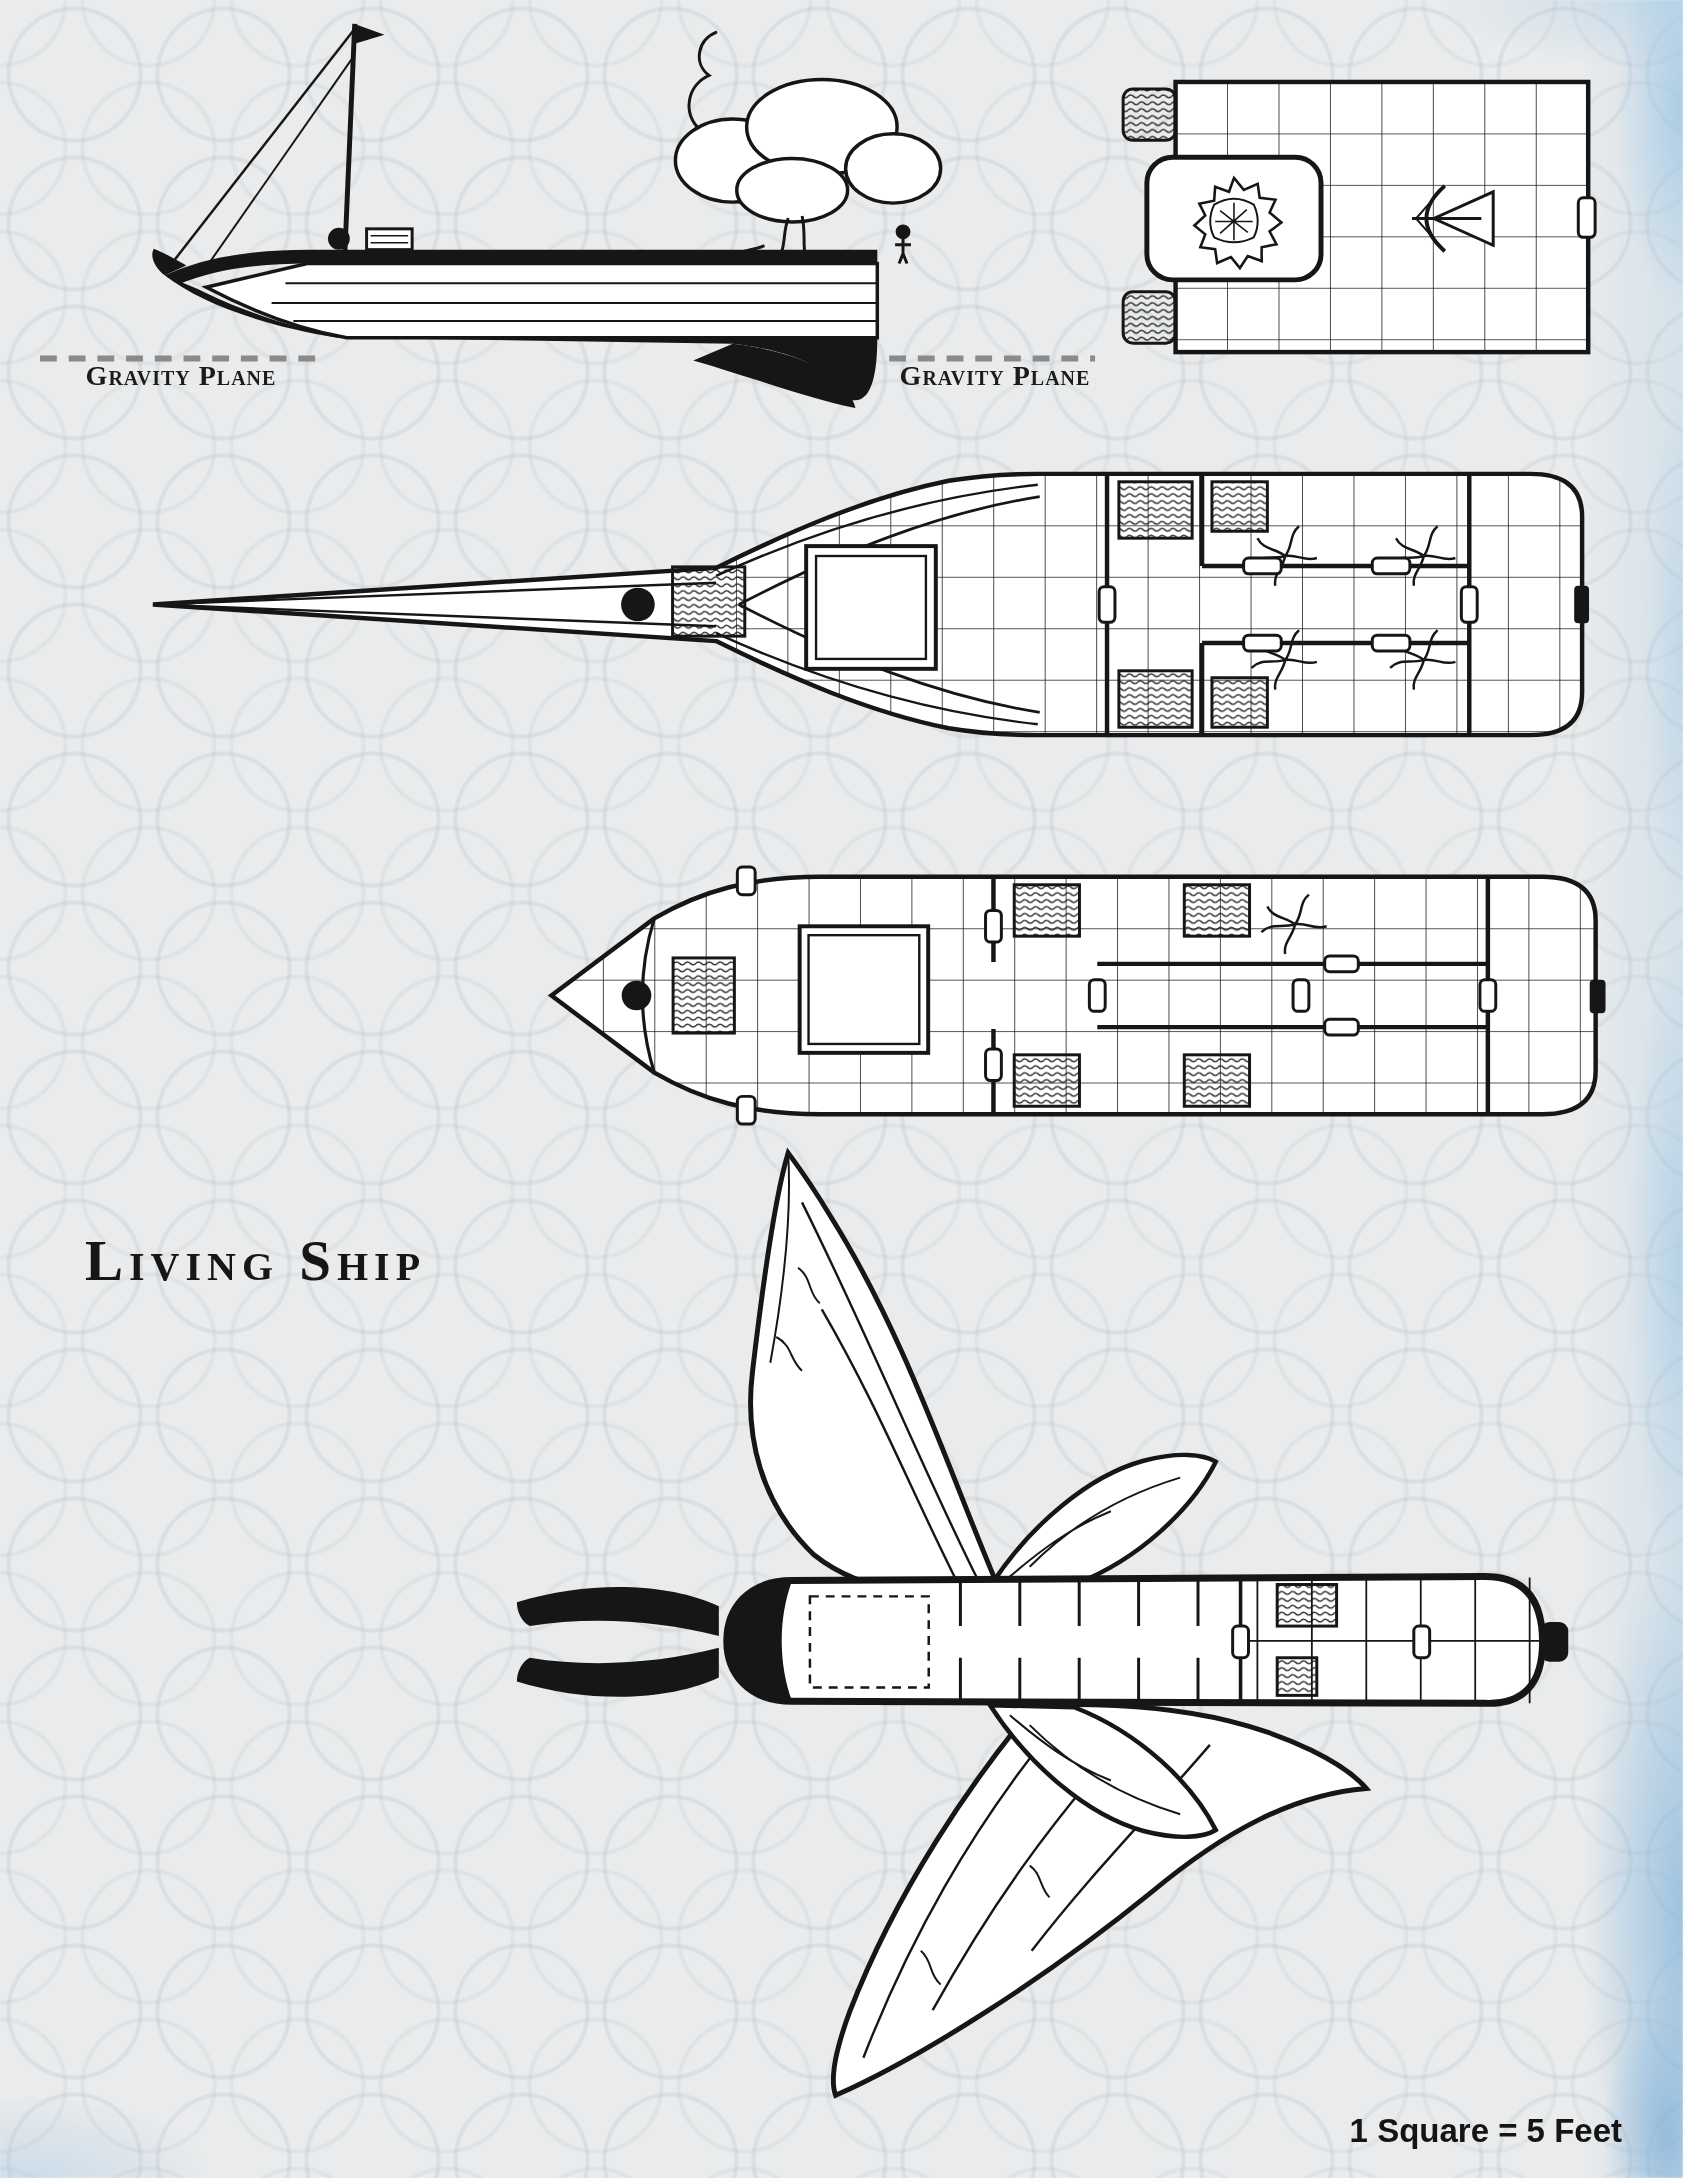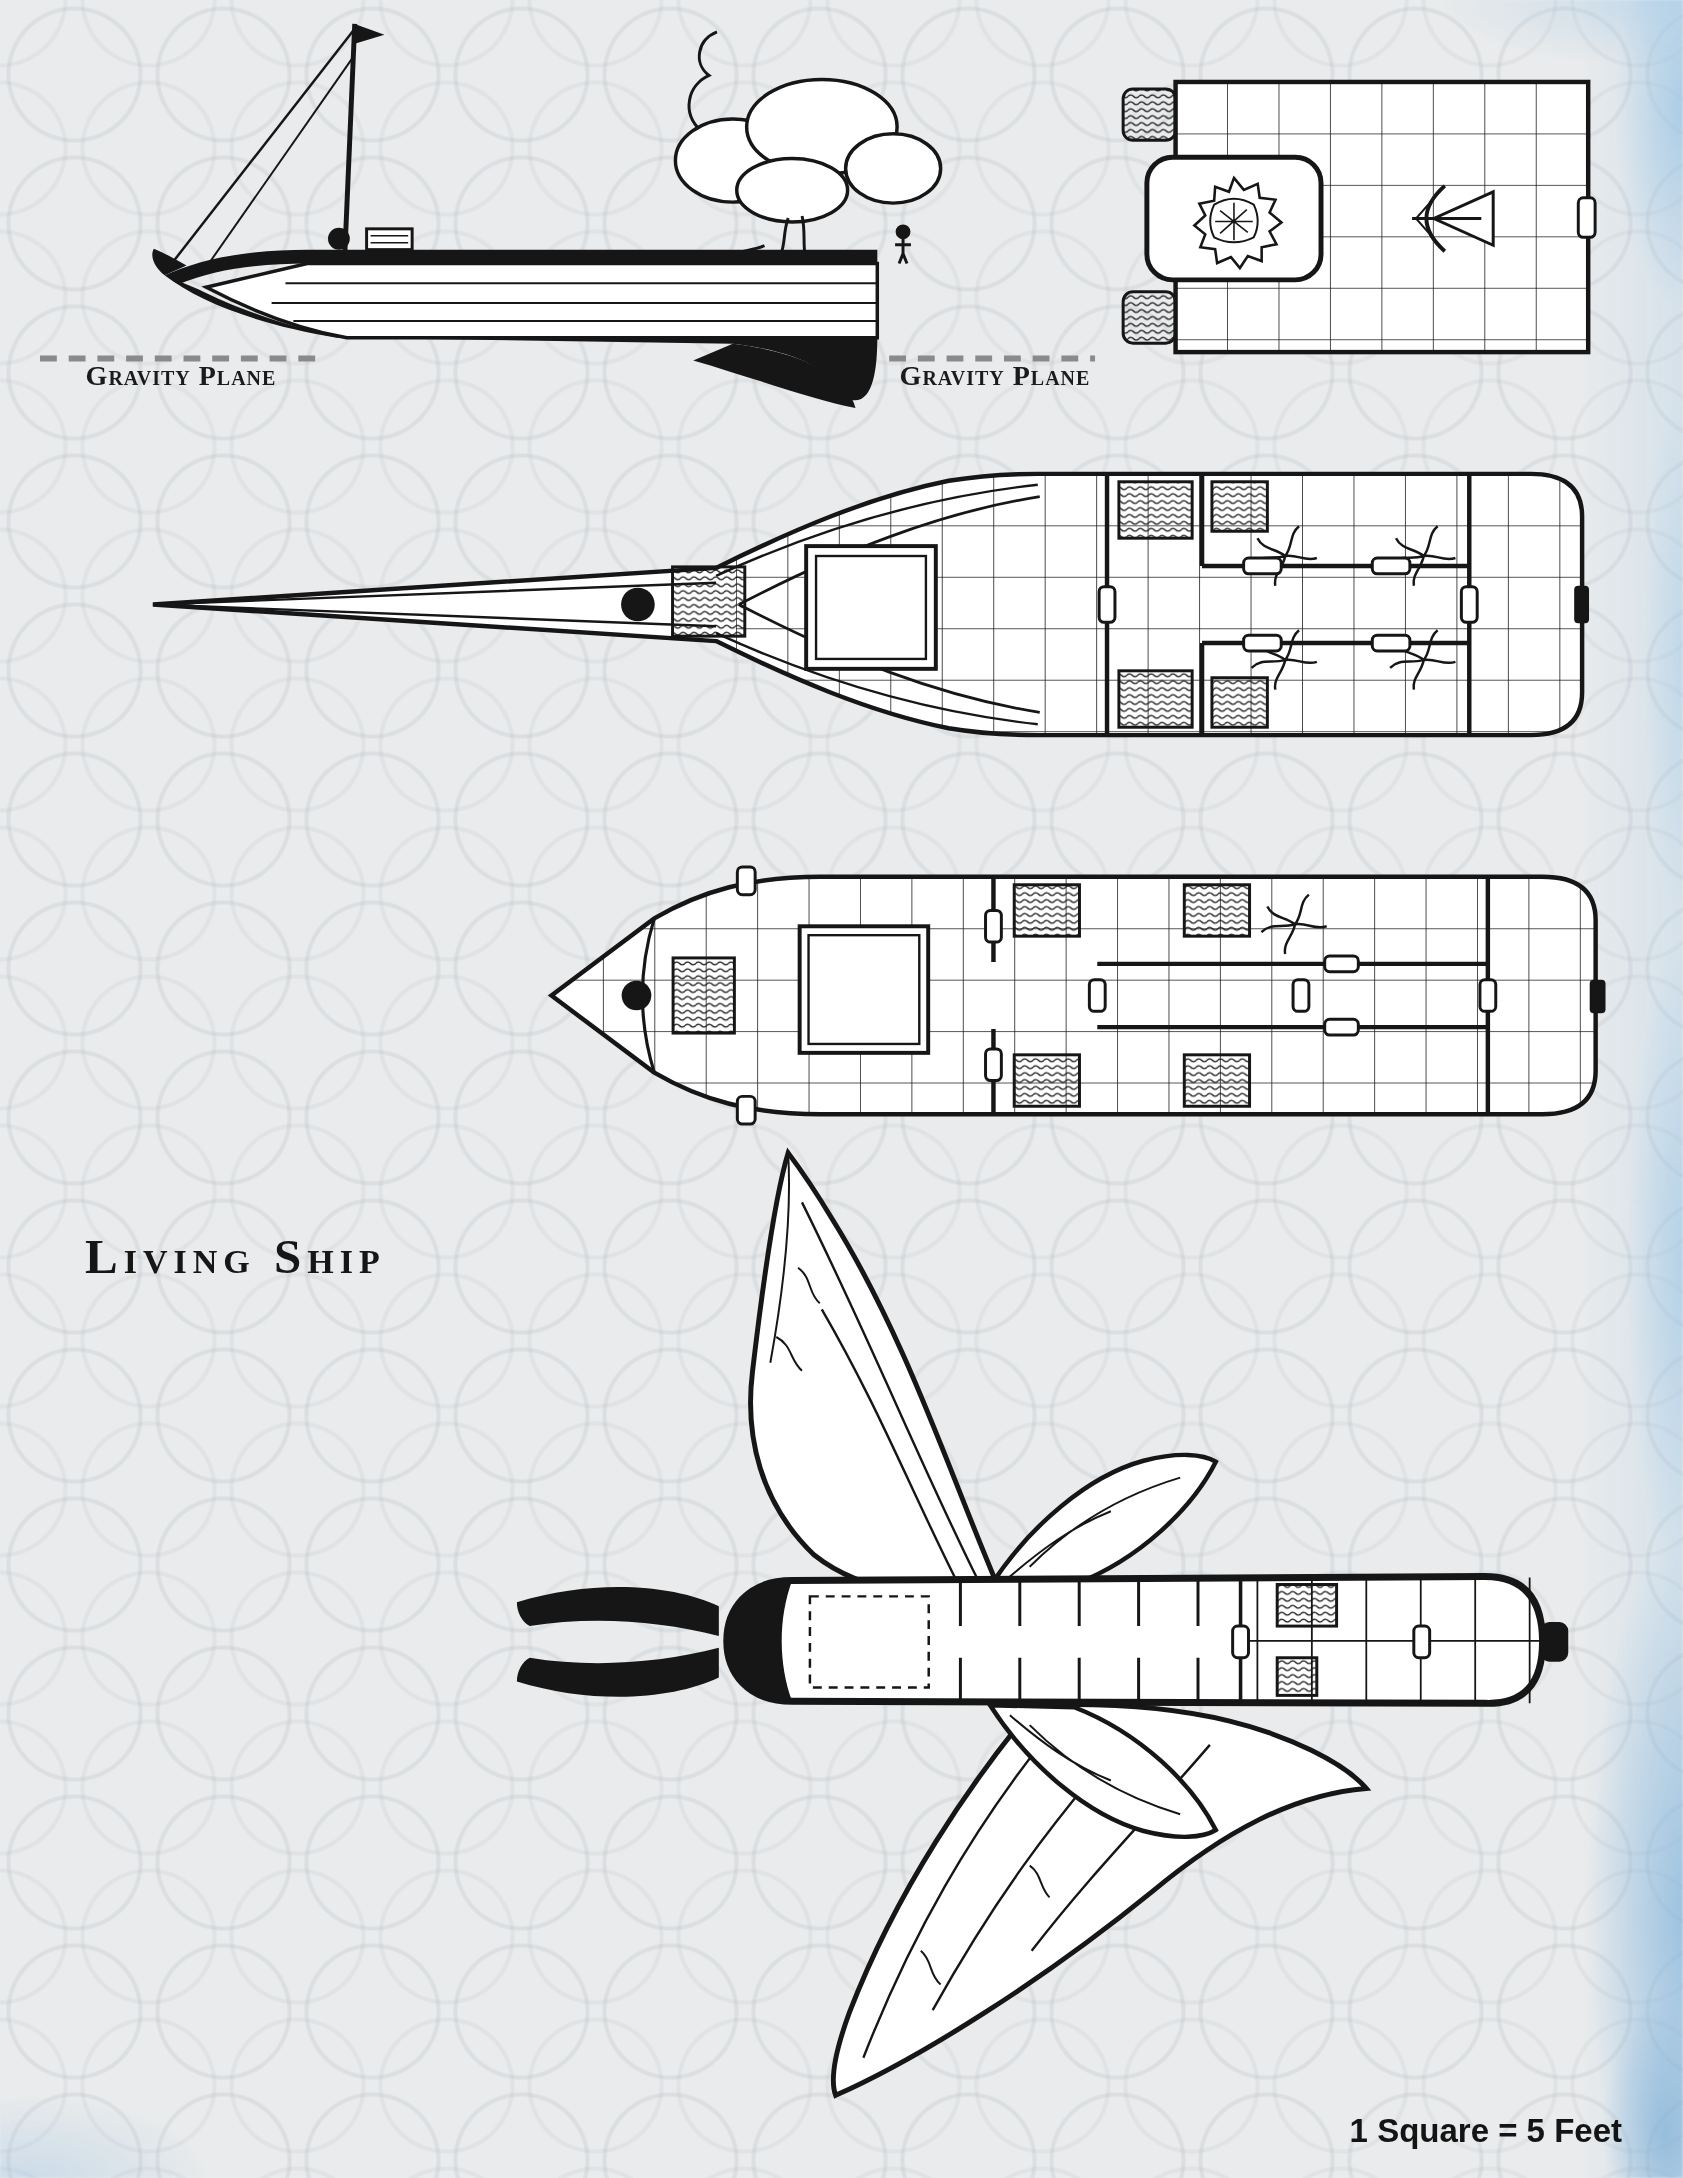--- a/index.html
+++ b/index.html
@@ -38,21 +38,21 @@
   }
   .label-gravity{
     font-family:"Liberation Serif", serif;
     font-variant:small-caps; font-weight:700;
     font-size:28px; letter-spacing:1px; color:#1b1b1b;
     text-align:center; white-space:nowrap;
   }
   .page-title{
     font-family:"Liberation Serif", serif;
     font-variant:small-caps; font-weight:600;
-    font-size:49px; letter-spacing:6px; color:#161616;
+    font-size:57px; letter-spacing:6px; color:#161616;
     white-space:nowrap;
   }
   .scale-note{
     font-family:"Liberation Sans", sans-serif;
     font-weight:600; font-size:33px; color:#141414; white-space:nowrap;
   }
   svg{display:block;}
 </style>
 </head>
 <body>

